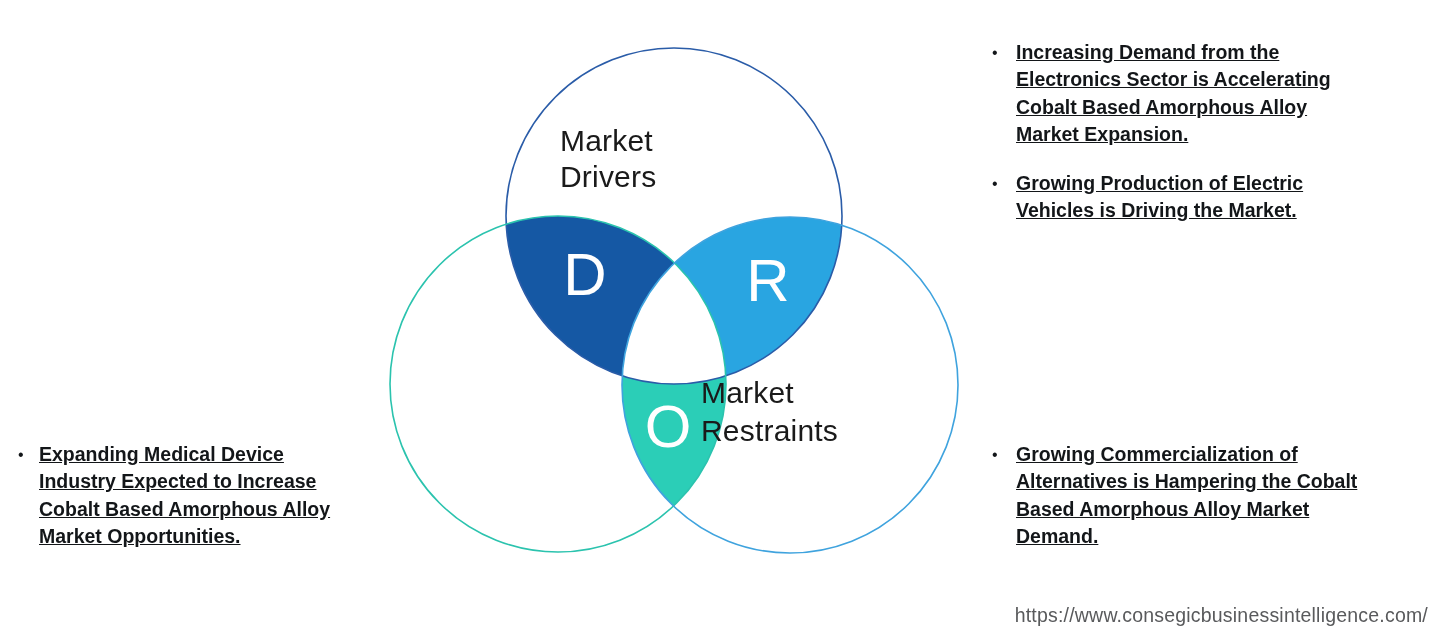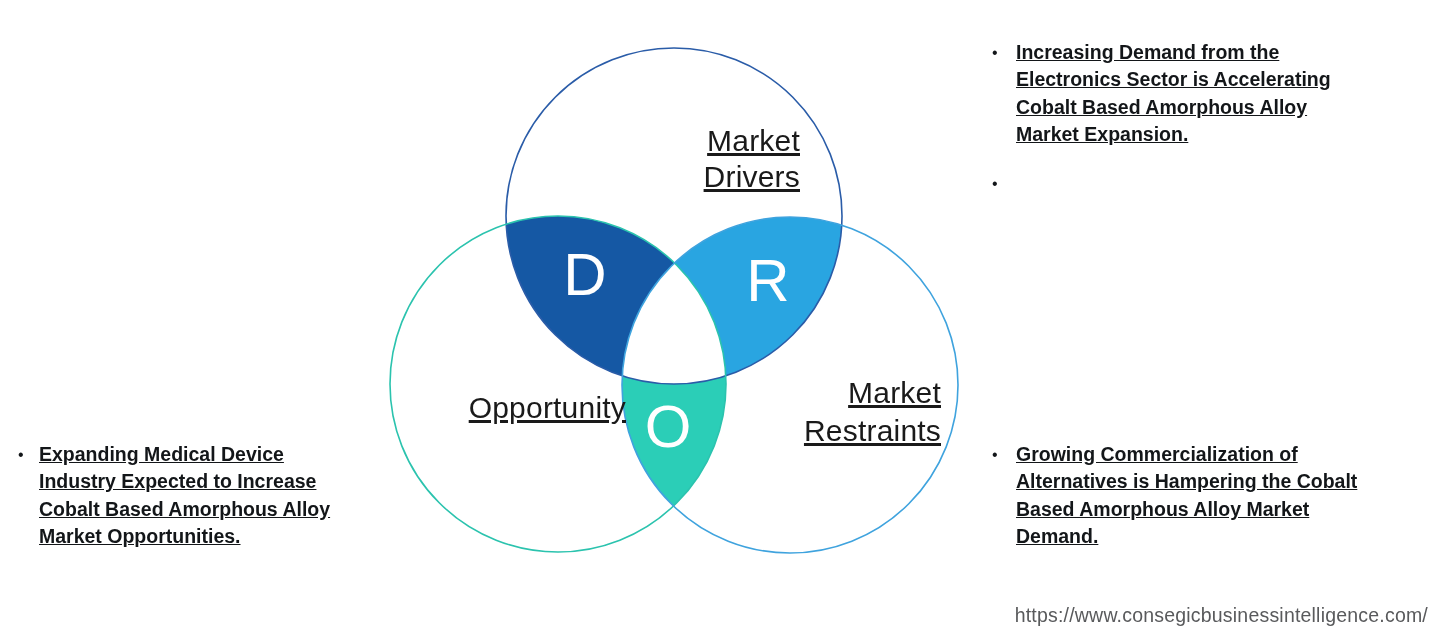--- a/index.html
+++ b/index.html
@@ -13,27 +13,26 @@
     font-family: "Liberation Sans", sans-serif;
   }
   .venn-svg {
     position: absolute;
     left: 0; top: 0;
     width: 1453px;
     height: 643px;
   }
   .circle-label {
     position: absolute;
-    text-align: right;
+    text-align: left;
     color: #1a1a1a;
     font-size: 30px;
     line-height: 36px;
     white-space: pre-line;
     letter-spacing: 0.2px;
-    text-decoration: underline;
   }
   .overlap-letter {
     position: absolute;
     width: 90px;
     height: 62px;
     line-height: 62px;
     text-align: center;
     color: #ffffff;
     font-size: 60px;
     font-weight: 400;
@@ -103,38 +102,39 @@
       <circle cx="558" cy="384" r="168" clip-path="url(#clipRight)" fill="#ffffff"></circle>
     </g>
 
     <circle cx="674" cy="216" r="168" fill="none" stroke-width="1.6" stroke="#2A5CA8"></circle>
     <circle cx="558" cy="384" r="168" fill="none" stroke-width="1.6" stroke="#2BC3AE"></circle>
     <circle cx="790" cy="385" r="168" fill="none" stroke-width="1.6" stroke="#3FA3DE"></circle>
   </svg>
 
   <div class="circle-label" style="left:560px; top:123px; width:240px;">Market
 Drivers</div>
-  <div class="circle-label" style="left:386px; top:390px; width:240px;">Opportunity</div>
   <div class="circle-label" style="left:701px; top:374px; width:240px; line-height:38px;">Market
 Restraints</div>
 
   <div class="overlap-letter" style="left:540px; top:244px;">D</div>
   <div class="overlap-letter" style="left:723px; top:250px;">R</div>
   <div class="overlap-letter" style="left:623px; top:396px;">O</div>
 
   <div class="bullet-group" style="left:992px; top:39px;">
     <div class="bullet-item">
       <span class="bullet-marker">•</span>
       <span class="bullet-text">Increasing Demand from the
 Electronics Sector is Accelerating
 Cobalt Based Amorphous Alloy
 Market Expansion.</span>
     </div>
     <div class="bullet-item">
       <span class="bullet-marker">•</span>
+      <span class="bullet-text">Growing Production of Electric
+Vehicles is Driving the Market.</span>
     </div>
   </div>
 
   <div class="bullet-group" style="left:992px; top:441px;">
     <div class="bullet-item">
       <span class="bullet-marker">•</span>
       <span class="bullet-text">Growing Commercialization of
 Alternatives is Hampering the Cobalt
 Based Amorphous Alloy Market
 Demand.</span>

